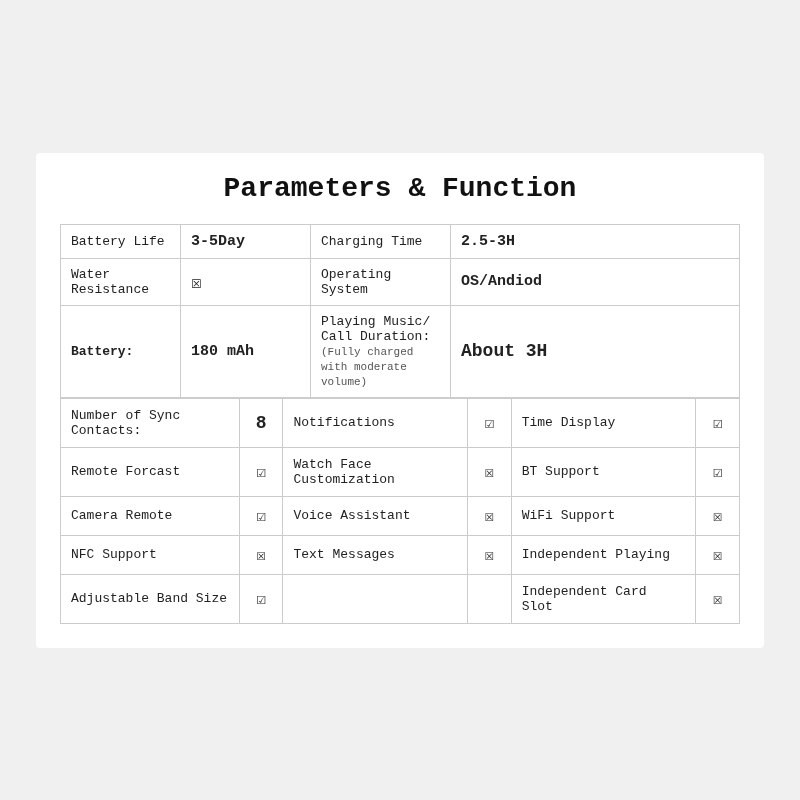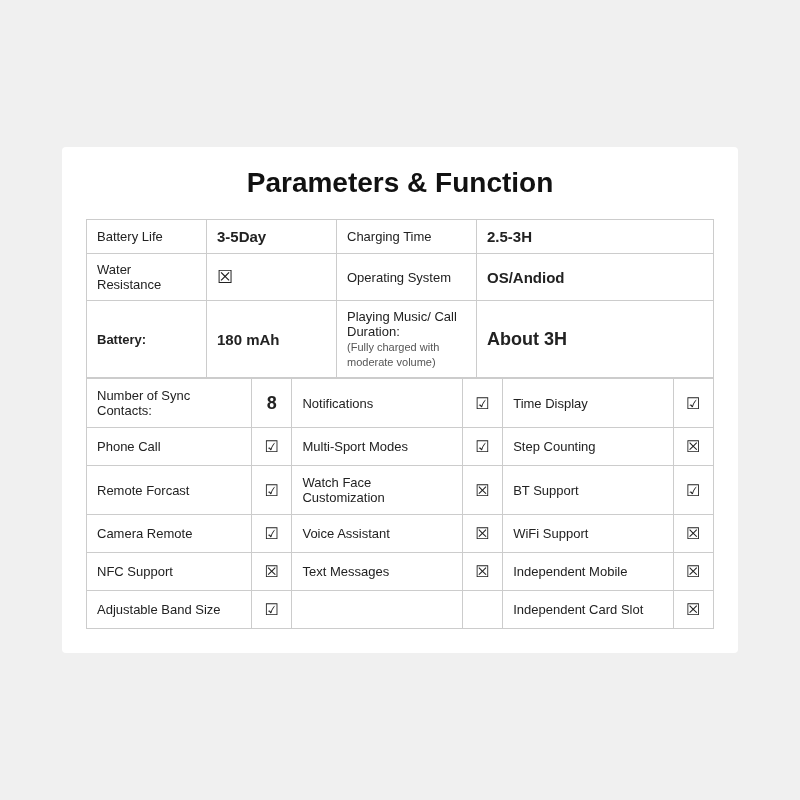--- a/index.html
+++ b/index.html
@@ -6,23 +6,24 @@
     body {
       background: #f0f0f0;
       display: flex;
       justify-content: center;
       align-items: center;
       min-height: 100vh;
       font-family: Arial, sans-serif;
     }
     .card {
       background: #fff;
-      width: 676px;
+      width: 728px;
       padding: 20px 24px 24px;
       border-radius: 4px;
+      font-family: Liberation Mono, monospace;
     }
     .page-title {
       text-align: center;
       font-size: 28px;
       font-weight: bold;
       margin-bottom: 20px;
       color: #111;
     }
     .specs-table {
       width: 100%;
@@ -82,49 +83,41 @@
     <tbody id="features-tbody">
         <tr>
           <td style="width: 155px;">Number of Sync Contacts:</td>
           <td style="width: 38px; text-align: center;"><span style="font-weight:bold;font-size:18px;">8</span></td>
           <td style="width: 160px;">Notifications</td>
           <td style="width: 38px; text-align: center;"><span style="font-size:16px;">☑</span></td>
           <td style="width: 160px;">Time Display</td>
           <td style="width: 38px; text-align: center;"><span style="font-size:16px;">☑</span></td>
         </tr>
         <tr>
-          <td style="width: 155px;">Phone Call</td>
-          <td style="width: 38px; text-align: center;"><span style="font-size:16px;">☑</span></td>
-          <td style="width: 160px;">Multi-Sport Modes</td>
-          <td style="width: 38px; text-align: center;"><span style="font-size:16px;">☑</span></td>
-          <td style="width: 160px;">Step Counting</td>
-          <td style="width: 38px; text-align: center;"><span style="font-size:16px;">☒</span></td>
-        </tr>
-        <tr>
           <td style="width: 155px;">Remote Forcast</td>
           <td style="width: 38px; text-align: center;"><span style="font-size:16px;">☑</span></td>
           <td style="width: 160px;">Watch Face Customization</td>
           <td style="width: 38px; text-align: center;"><span style="font-size:16px;">☒</span></td>
           <td style="width: 160px;">BT Support</td>
           <td style="width: 38px; text-align: center;"><span style="font-size:16px;">☑</span></td>
         </tr>
         <tr>
           <td style="width: 155px;">Camera Remote</td>
           <td style="width: 38px; text-align: center;"><span style="font-size:16px;">☑</span></td>
           <td style="width: 160px;">Voice Assistant</td>
           <td style="width: 38px; text-align: center;"><span style="font-size:16px;">☒</span></td>
           <td style="width: 160px;">WiFi Support</td>
           <td style="width: 38px; text-align: center;"><span style="font-size:16px;">☒</span></td>
         </tr>
         <tr>
           <td style="width: 155px;">NFC Support</td>
           <td style="width: 38px; text-align: center;"><span style="font-size:16px;">☒</span></td>
           <td style="width: 160px;">Text Messages</td>
           <td style="width: 38px; text-align: center;"><span style="font-size:16px;">☒</span></td>
-          <td style="width: 160px;">Independent Mobile</td>
+          <td style="width: 160px;">Independent Playing</td>
           <td style="width: 38px; text-align: center;"><span style="font-size:16px;">☒</span></td>
         </tr>
         <tr>
           <td style="width: 155px;">Adjustable Band Size</td>
           <td style="width: 38px; text-align: center;"><span style="font-size:16px;">☑</span></td>
           <td style="width: 160px;"></td>
           <td style="width: 38px; text-align: center;"></td>
           <td style="width: 160px;">Independent Card Slot</td>
           <td style="width: 38px; text-align: center;"><span style="font-size:16px;">☒</span></td>
         </tr>

